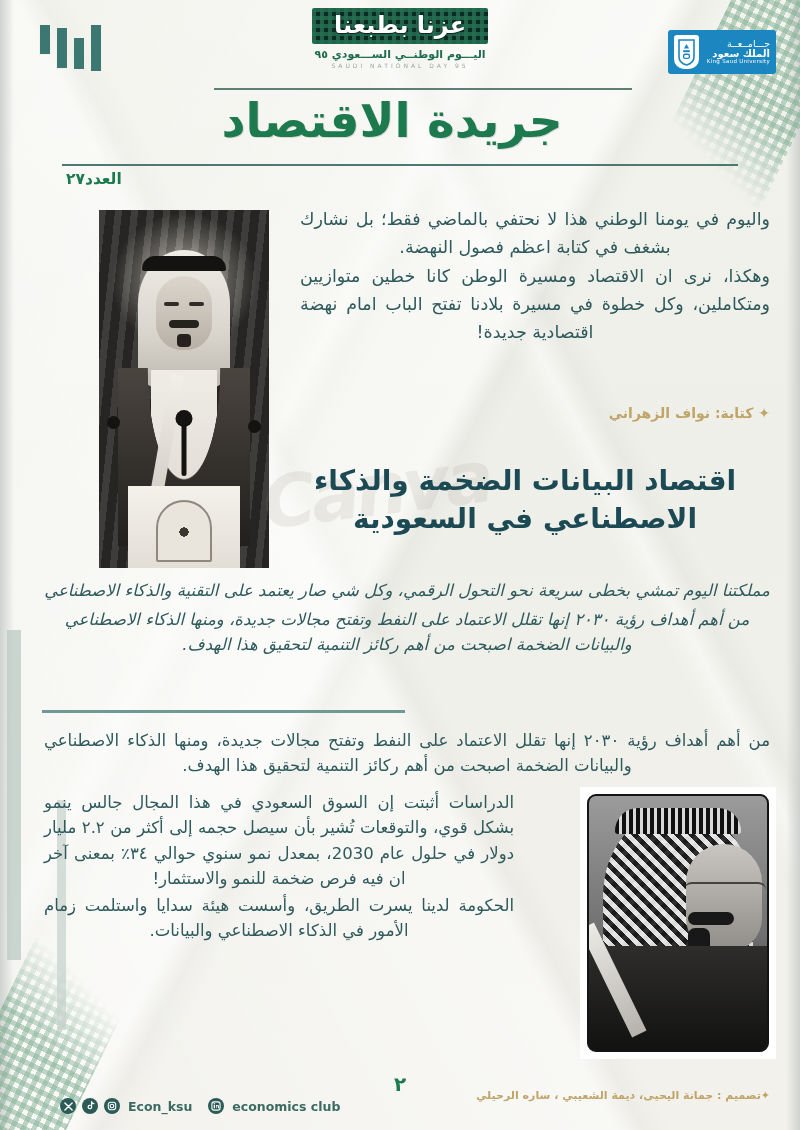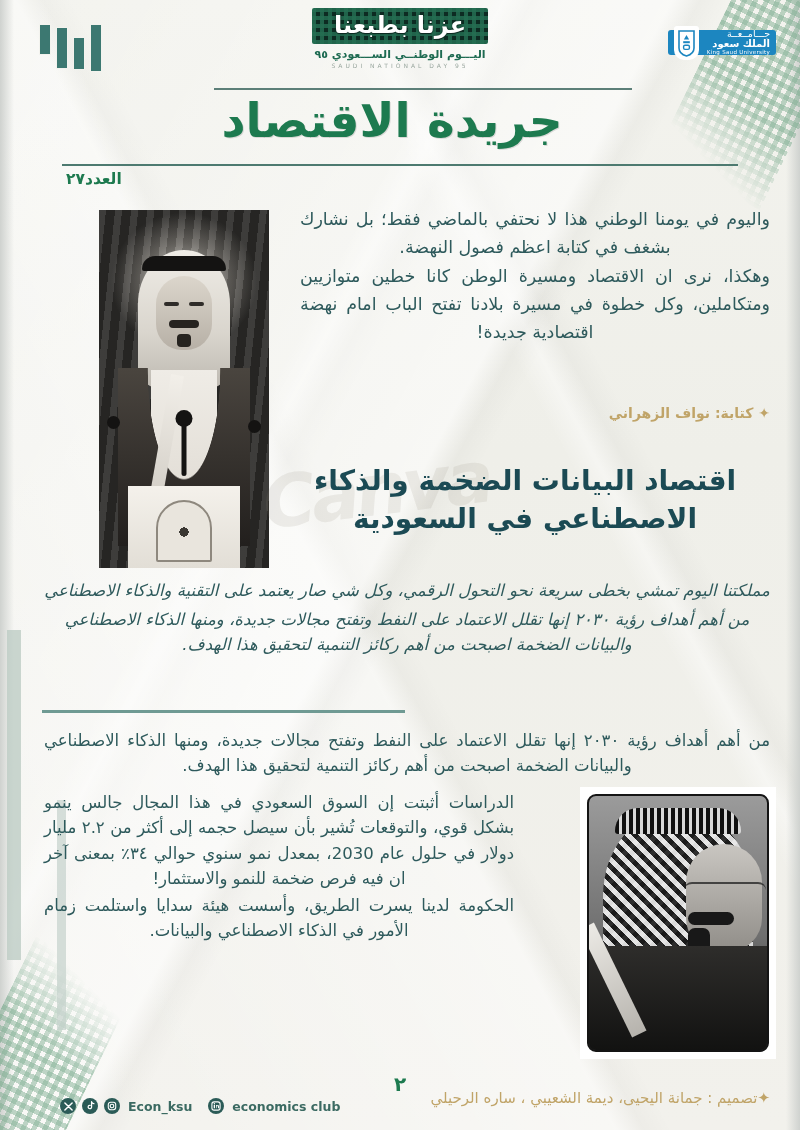--- a/index.html
+++ b/index.html
@@ -122,21 +122,21 @@
     margin-top: 1px;
     color: #9aa79f;
     font-size: 6px;
     letter-spacing: 3px;
     direction: ltr;
   }
 
   .ksu-logo {
     position: absolute;
     right: 24px; top: 30px;
-    width: 108px; height: 25px;
+    width: 108px; height: 44px;
     background: #1c86c0;
     border-radius: 3px;
     display: flex; align-items: center; gap: 5px;
     padding: 3px 6px;
   }
   .ksu-logo .ksu-text { flex: 1; text-align: right; line-height: 1.05; }
   .ksu-logo .kt1 { color: #ffffff; font-size: 9.5px; letter-spacing: 2px; }
   .ksu-logo .kt2 { color: #ffffff; font-size: 10px; font-weight: bold; letter-spacing: 1px; }
   .ksu-logo .kt3 { color: #ffffff; font-size: 5.5px; letter-spacing: .3px; direction: ltr; }
   .ksu-logo .shield {
@@ -412,21 +412,21 @@
   
   .page-num {
     position: absolute;
     left: 0; right: 0; top: 1072px;
     text-align: center;
     font-size: 20px; font-weight: bold; color: #1d7a4f;
   }
   .credits {
     position: absolute;
     right: 30px; top: 1089px;
-    font-size: 15px; font-weight: normal; color: #c0a468;
+    font-size: 11px; font-weight: bold; color: #c0a468;
   }
   .social {
     position: absolute;
     left: 26px; top: 1098px;
     display: flex; align-items: center; gap: 6px;
     direction: ltr;
     margin-left: 34px;
   }
   .social .ic {
     width: 16px; height: 16px; border-radius: 50%;

